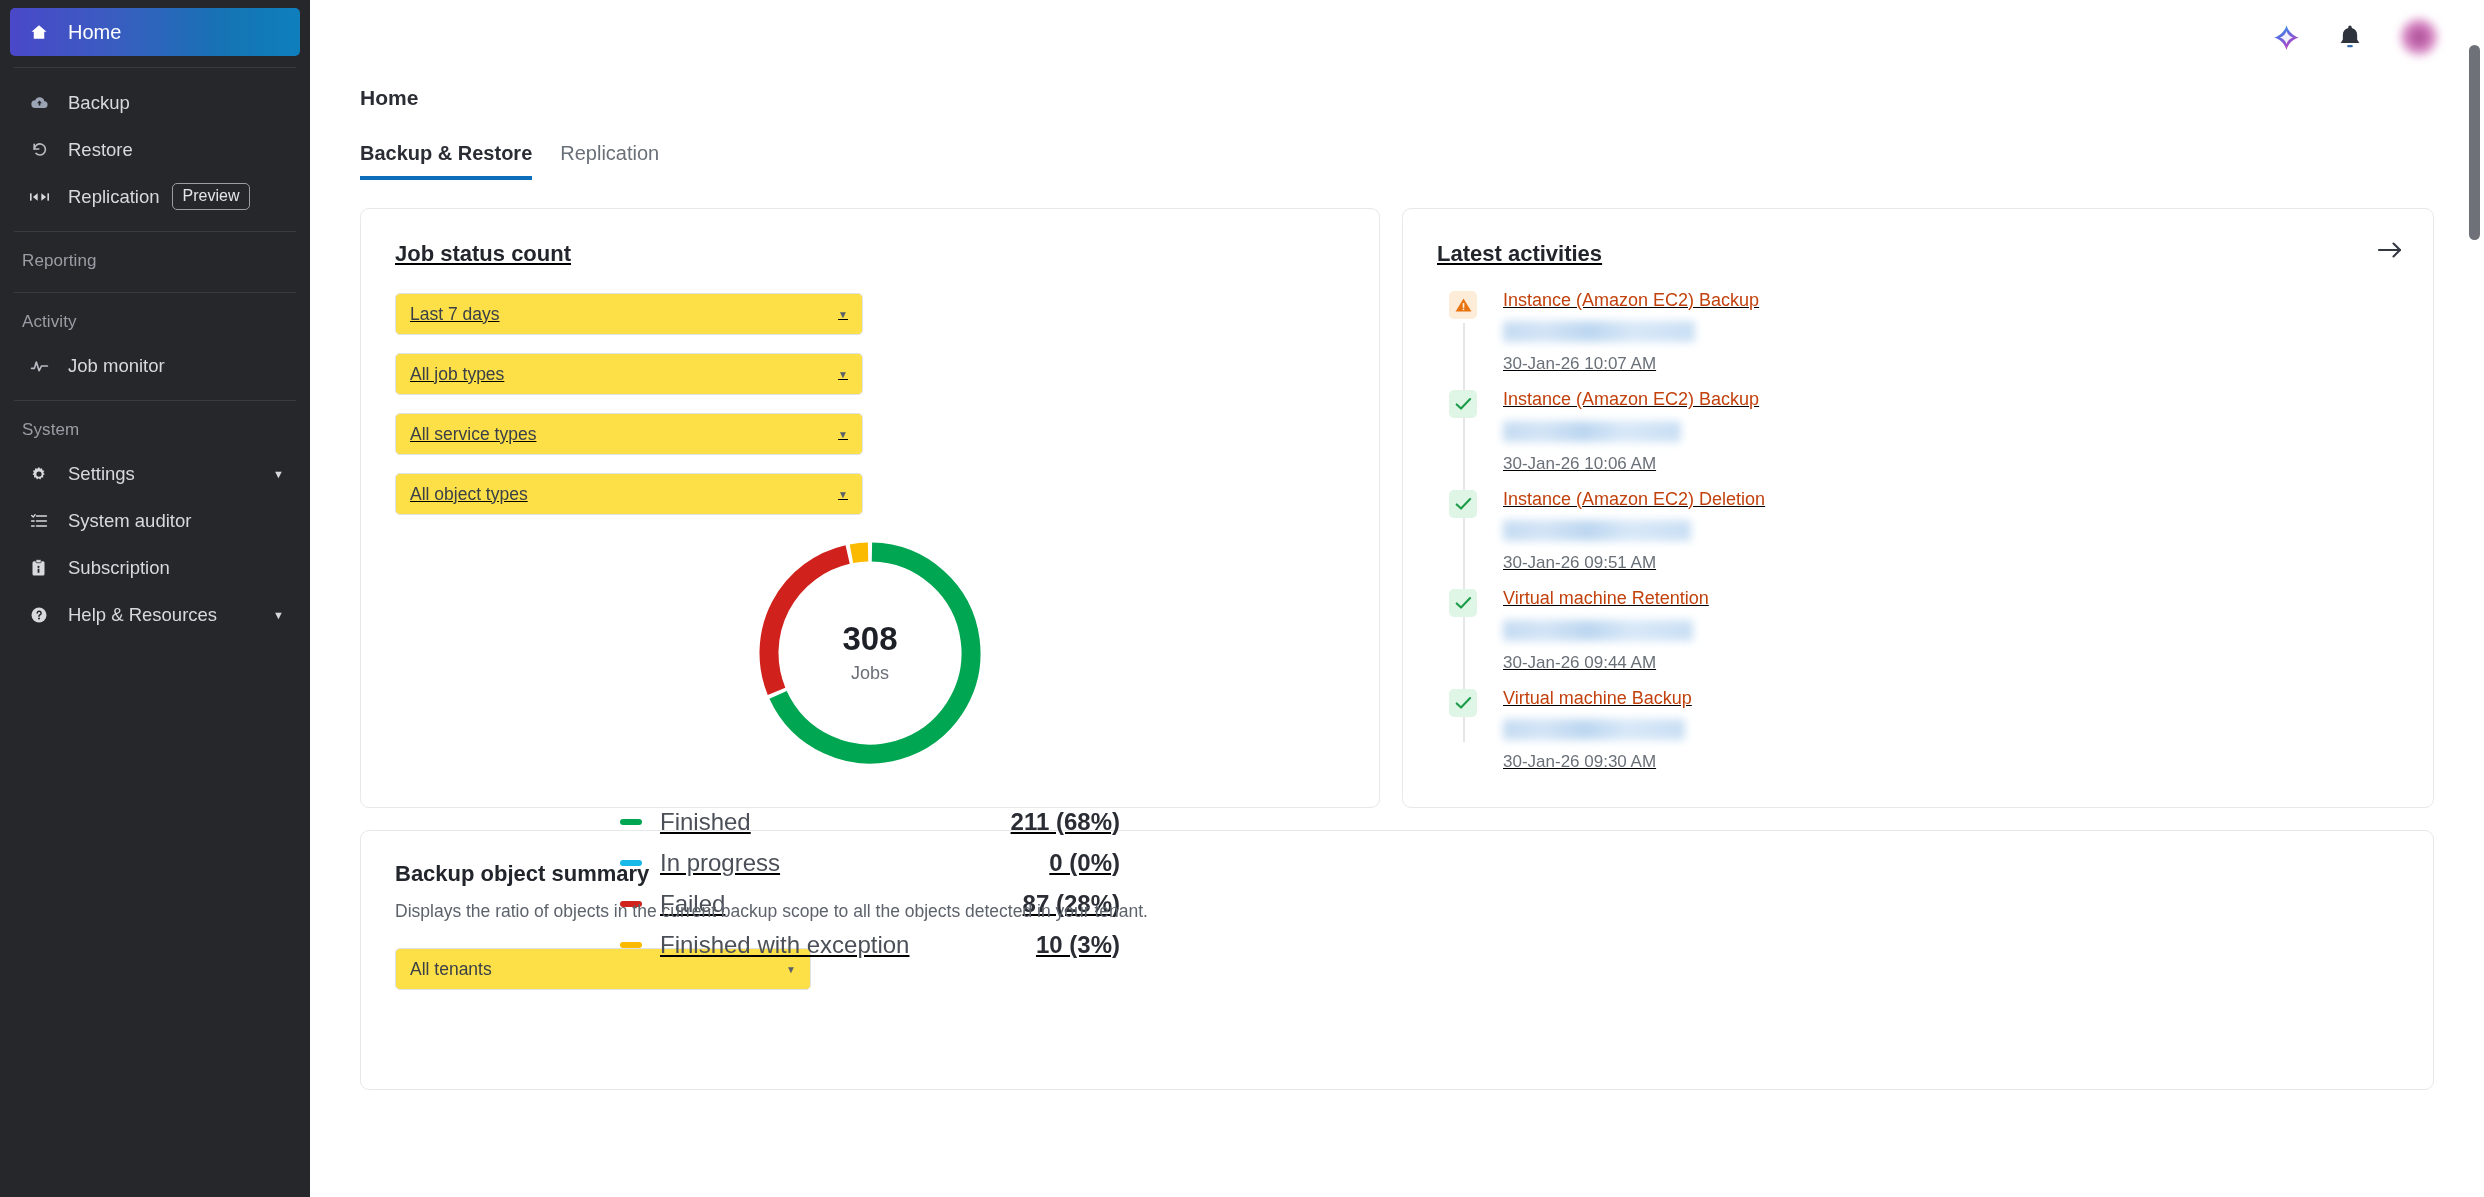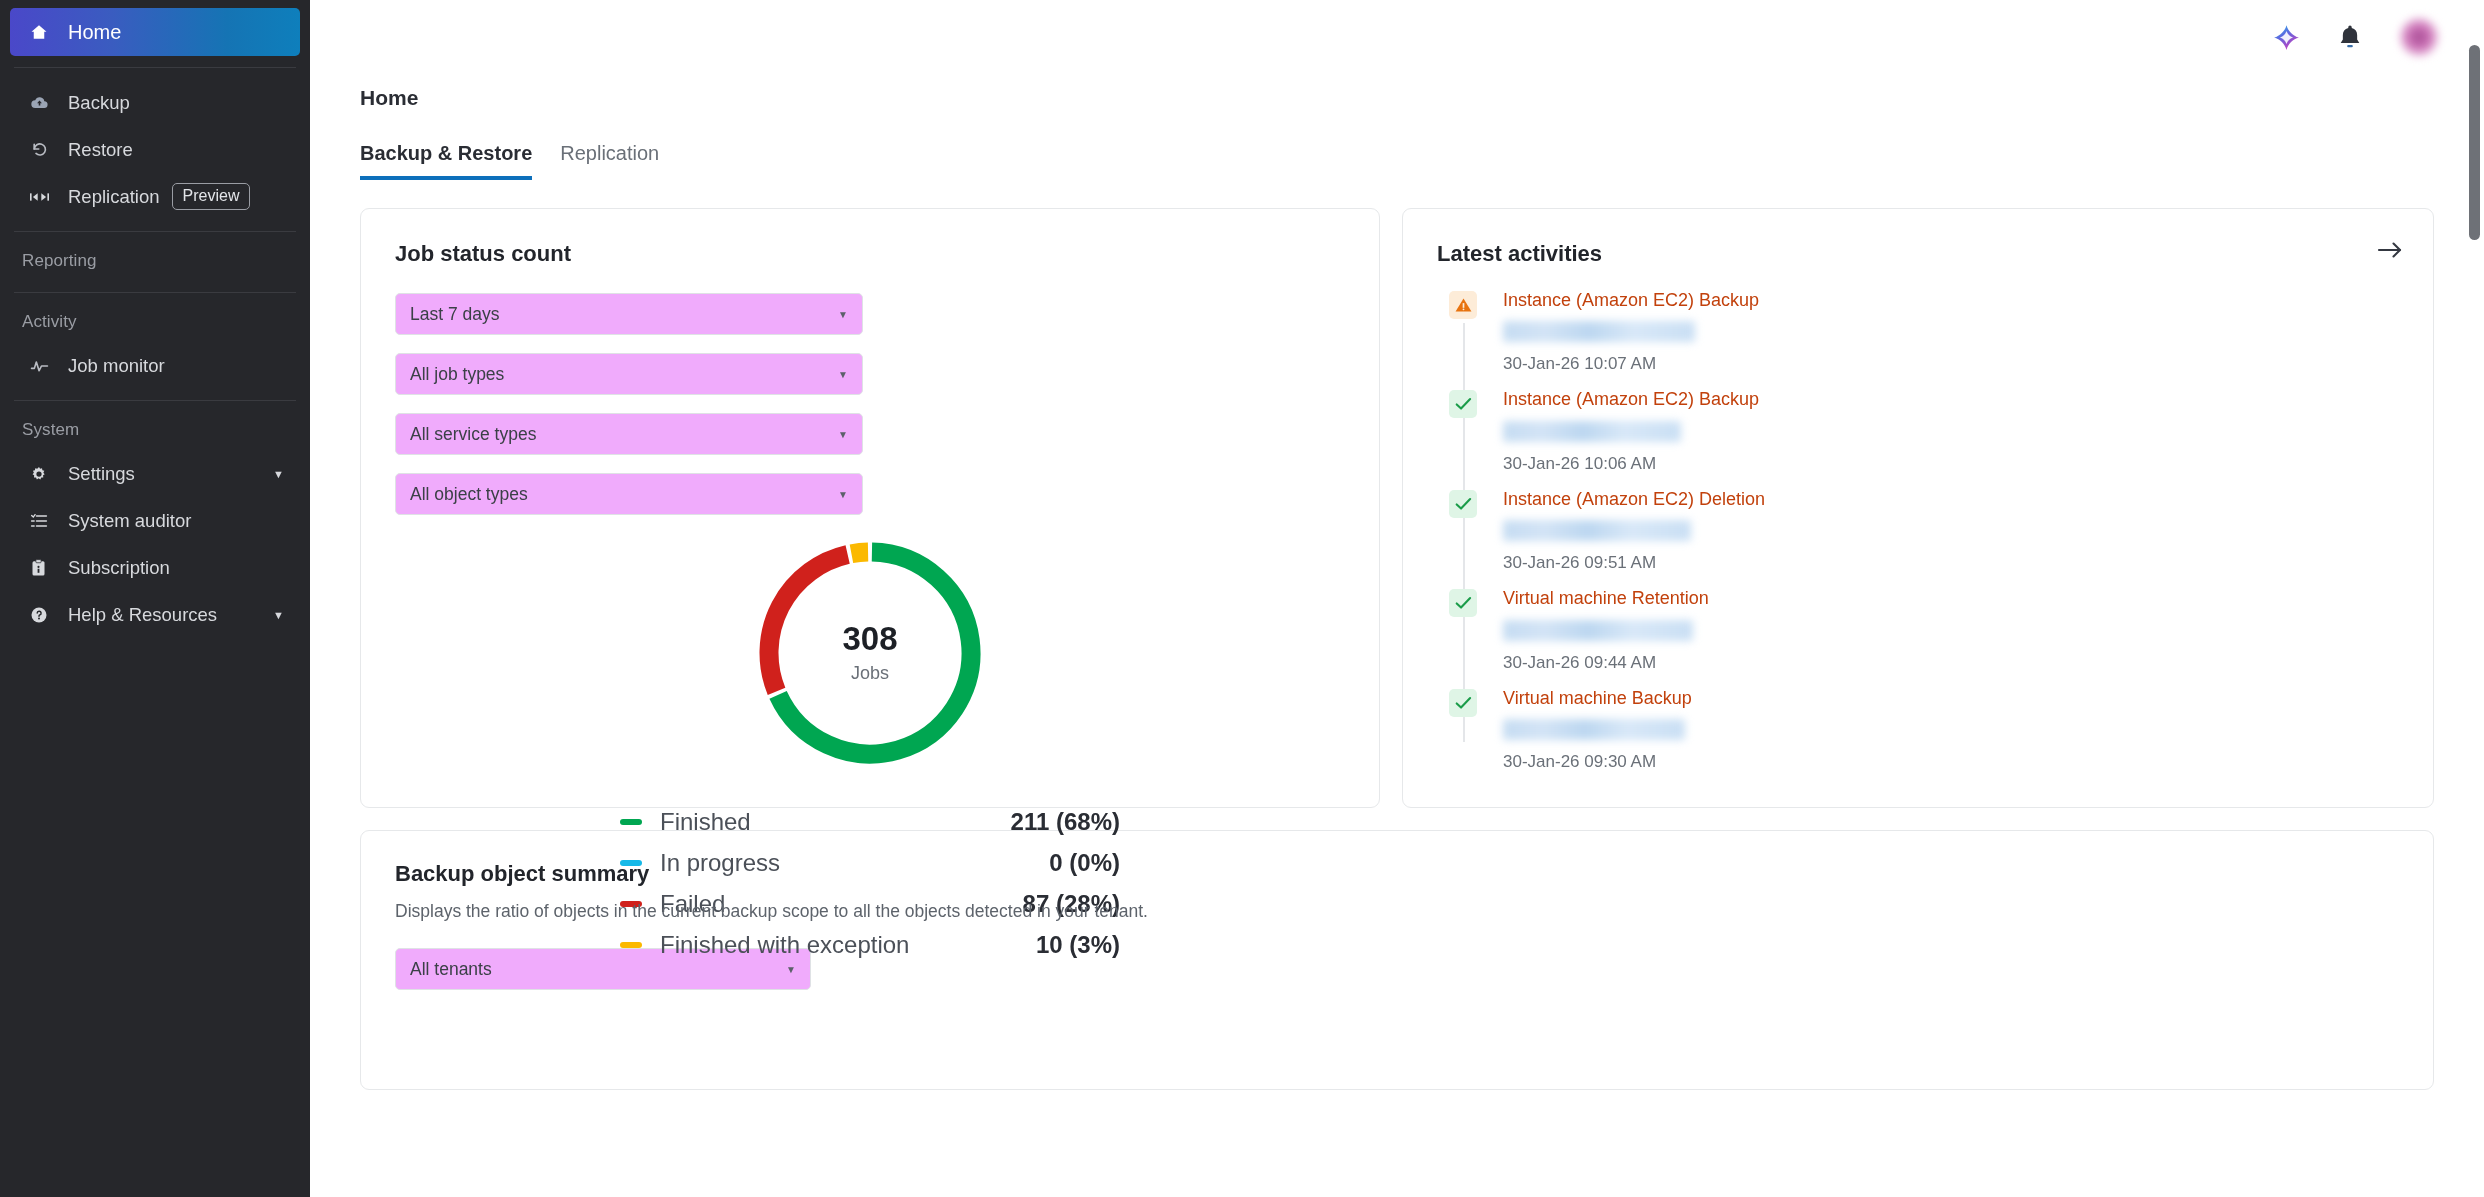--- a/index.html
+++ b/index.html
@@ -82,34 +82,34 @@
   .page-title {
     font-size: 21px; font-weight: bold; color: #2a2d34; padding-top: 12px;
   }
   .tabs { display: flex; gap: 28px; margin-top: 32px; }
   .tab {
     font-size: 20px; color: #6a7078; padding-bottom: 11px; cursor: pointer;
     border-bottom: 4px solid transparent;
   }
   .tab.active { color: #2a2d34; font-weight: bold; border-bottom-color: #0d6fbb; }
 
-  .cards-row { display: flex; gap: 22px; margin-top: 28px; padding-right: 50px; }
+  .cards-row { display: flex; gap: 22px; margin-top: 28px; padding-right: 50px; text-decoration: underline; }
   .card {
     background: #fff; border: 1px solid #e6e8ea; border-radius: 9px;
   }
   .card-a { width: 1020px; height: 600px; padding: 32px 34px 0 34px; }
   .card-b { flex: 1; height: 600px; padding: 32px 30px 0 34px; position: relative; }
 
   .card-title { font-size: 22px; font-weight: bold; color: #22252b; }
 
   .selects { display: flex; flex-wrap: wrap; gap: 18px 20px; margin-top: 26px; }
   .select {
     width: 468px; height: 42px; border: 1px solid #dfe2e5; border-radius: 5px;
     display: flex; align-items: center; padding: 0 14px 0 14px; cursor: pointer;
-    background: #f0abfc;
+    background: #fde047;
     gap: 32px;
   }
   .select .sv { font-size: 17.5px; color: #3b4047; }
   .select .sc { margin-left: auto; font-size: 10px; color: #5b6069; }
 
   .donut-wrap { display:flex; justify-content:center; margin-top: 18px; }
   .donut { position: relative; width: 240px; height: 240px; }
   .donut .center {
     position:absolute; inset:0; display:flex; flex-direction:column;
     align-items:center; justify-content:center;

